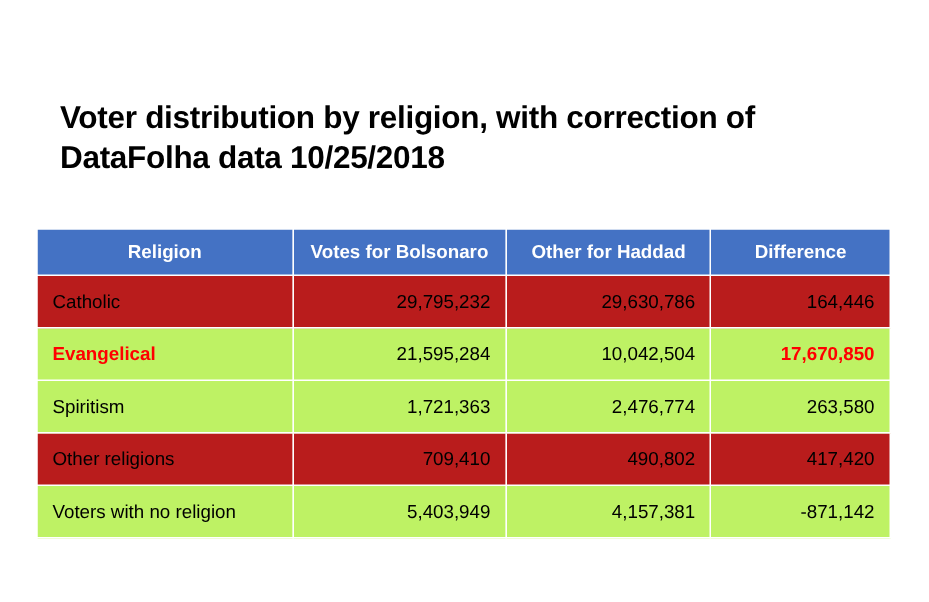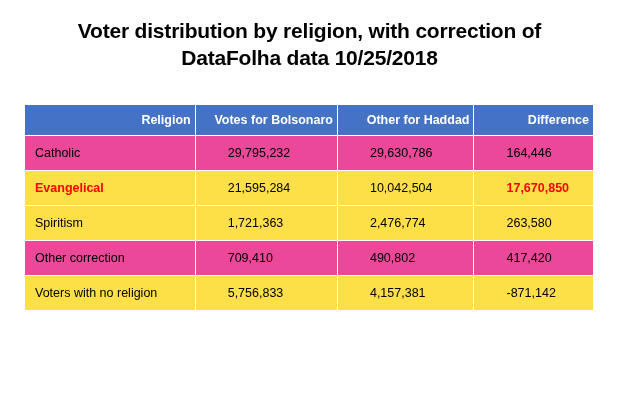--- a/index.html
+++ b/index.html
@@ -14,67 +14,67 @@
     color: #000000;
     overflow: hidden;
   }
   .slide {
     position: relative;
     width: 619px;
     height: 401px;
     box-sizing: border-box;
   }
   .title {
-    text-align: center;
     font-size: 21px;
     font-weight: bold;
     line-height: 1.28;
     color: #000000;
     padding: 18px 40px 0 40px;
     letter-spacing: -0.2px;
+    margin-top: 48px;
   }
   .table-wrap {
     position: absolute;
     left: 24px;
     top: 104px;
     width: 570px;
   }
   table {
     border-collapse: collapse;
     width: 100%;
     table-layout: fixed;
   }
   thead th {
     background: #4472c4;
     color: #ffffff;
     font-size: 12.5px;
     font-weight: bold;
-    text-align: right;
+    text-align: center;
     padding: 8px 4px;
     border: 1px solid #ffffff;
     height: 14px;
   }
   tbody td {
     font-size: 12.5px;
     padding: 8px 10px;
     border: 1px solid #ffffff;
     height: 18px;
   }
   tbody tr.band-alt td {
-    background: #ec4899;
+    background: #b91c1c;
   }
   tbody tr.band td {
-    background: #fde047;
+    background: #bef264;
   }
   tbody td.label {
     text-align: left;
     font-weight: normal;
   }
   tbody td.num {
-    text-align: left;
+    text-align: right;
     padding-left: 32px;
   }
   tbody tr.highlight td.label,
   tbody tr.highlight td.diff {
     color: #ff0000;
     font-weight: bold;
   }
   col.c0 { width: 30%; }
   col.c1 { width: 25%; }
   col.c2 { width: 24%; }
@@ -116,28 +116,28 @@
           <td class="num">10,042,504</td>
           <td class="num diff">17,670,850</td>
         </tr>
         <tr class="band">
           <td class="label">Spiritism</td>
           <td class="num">1,721,363</td>
           <td class="num">2,476,774</td>
           <td class="num diff">263,580</td>
         </tr>
         <tr class="band-alt">
-          <td class="label">Other correction</td>
+          <td class="label">Other religions</td>
           <td class="num">709,410</td>
           <td class="num">490,802</td>
           <td class="num diff">417,420</td>
         </tr>
         <tr class="band">
           <td class="label">Voters with no religion</td>
-          <td class="num">5,756,833</td>
+          <td class="num">5,403,949</td>
           <td class="num">4,157,381</td>
           <td class="num diff">-871,142</td>
         </tr>
       </tbody>
     </table>
   </div>
 
 </div>
 
 </body></html>

